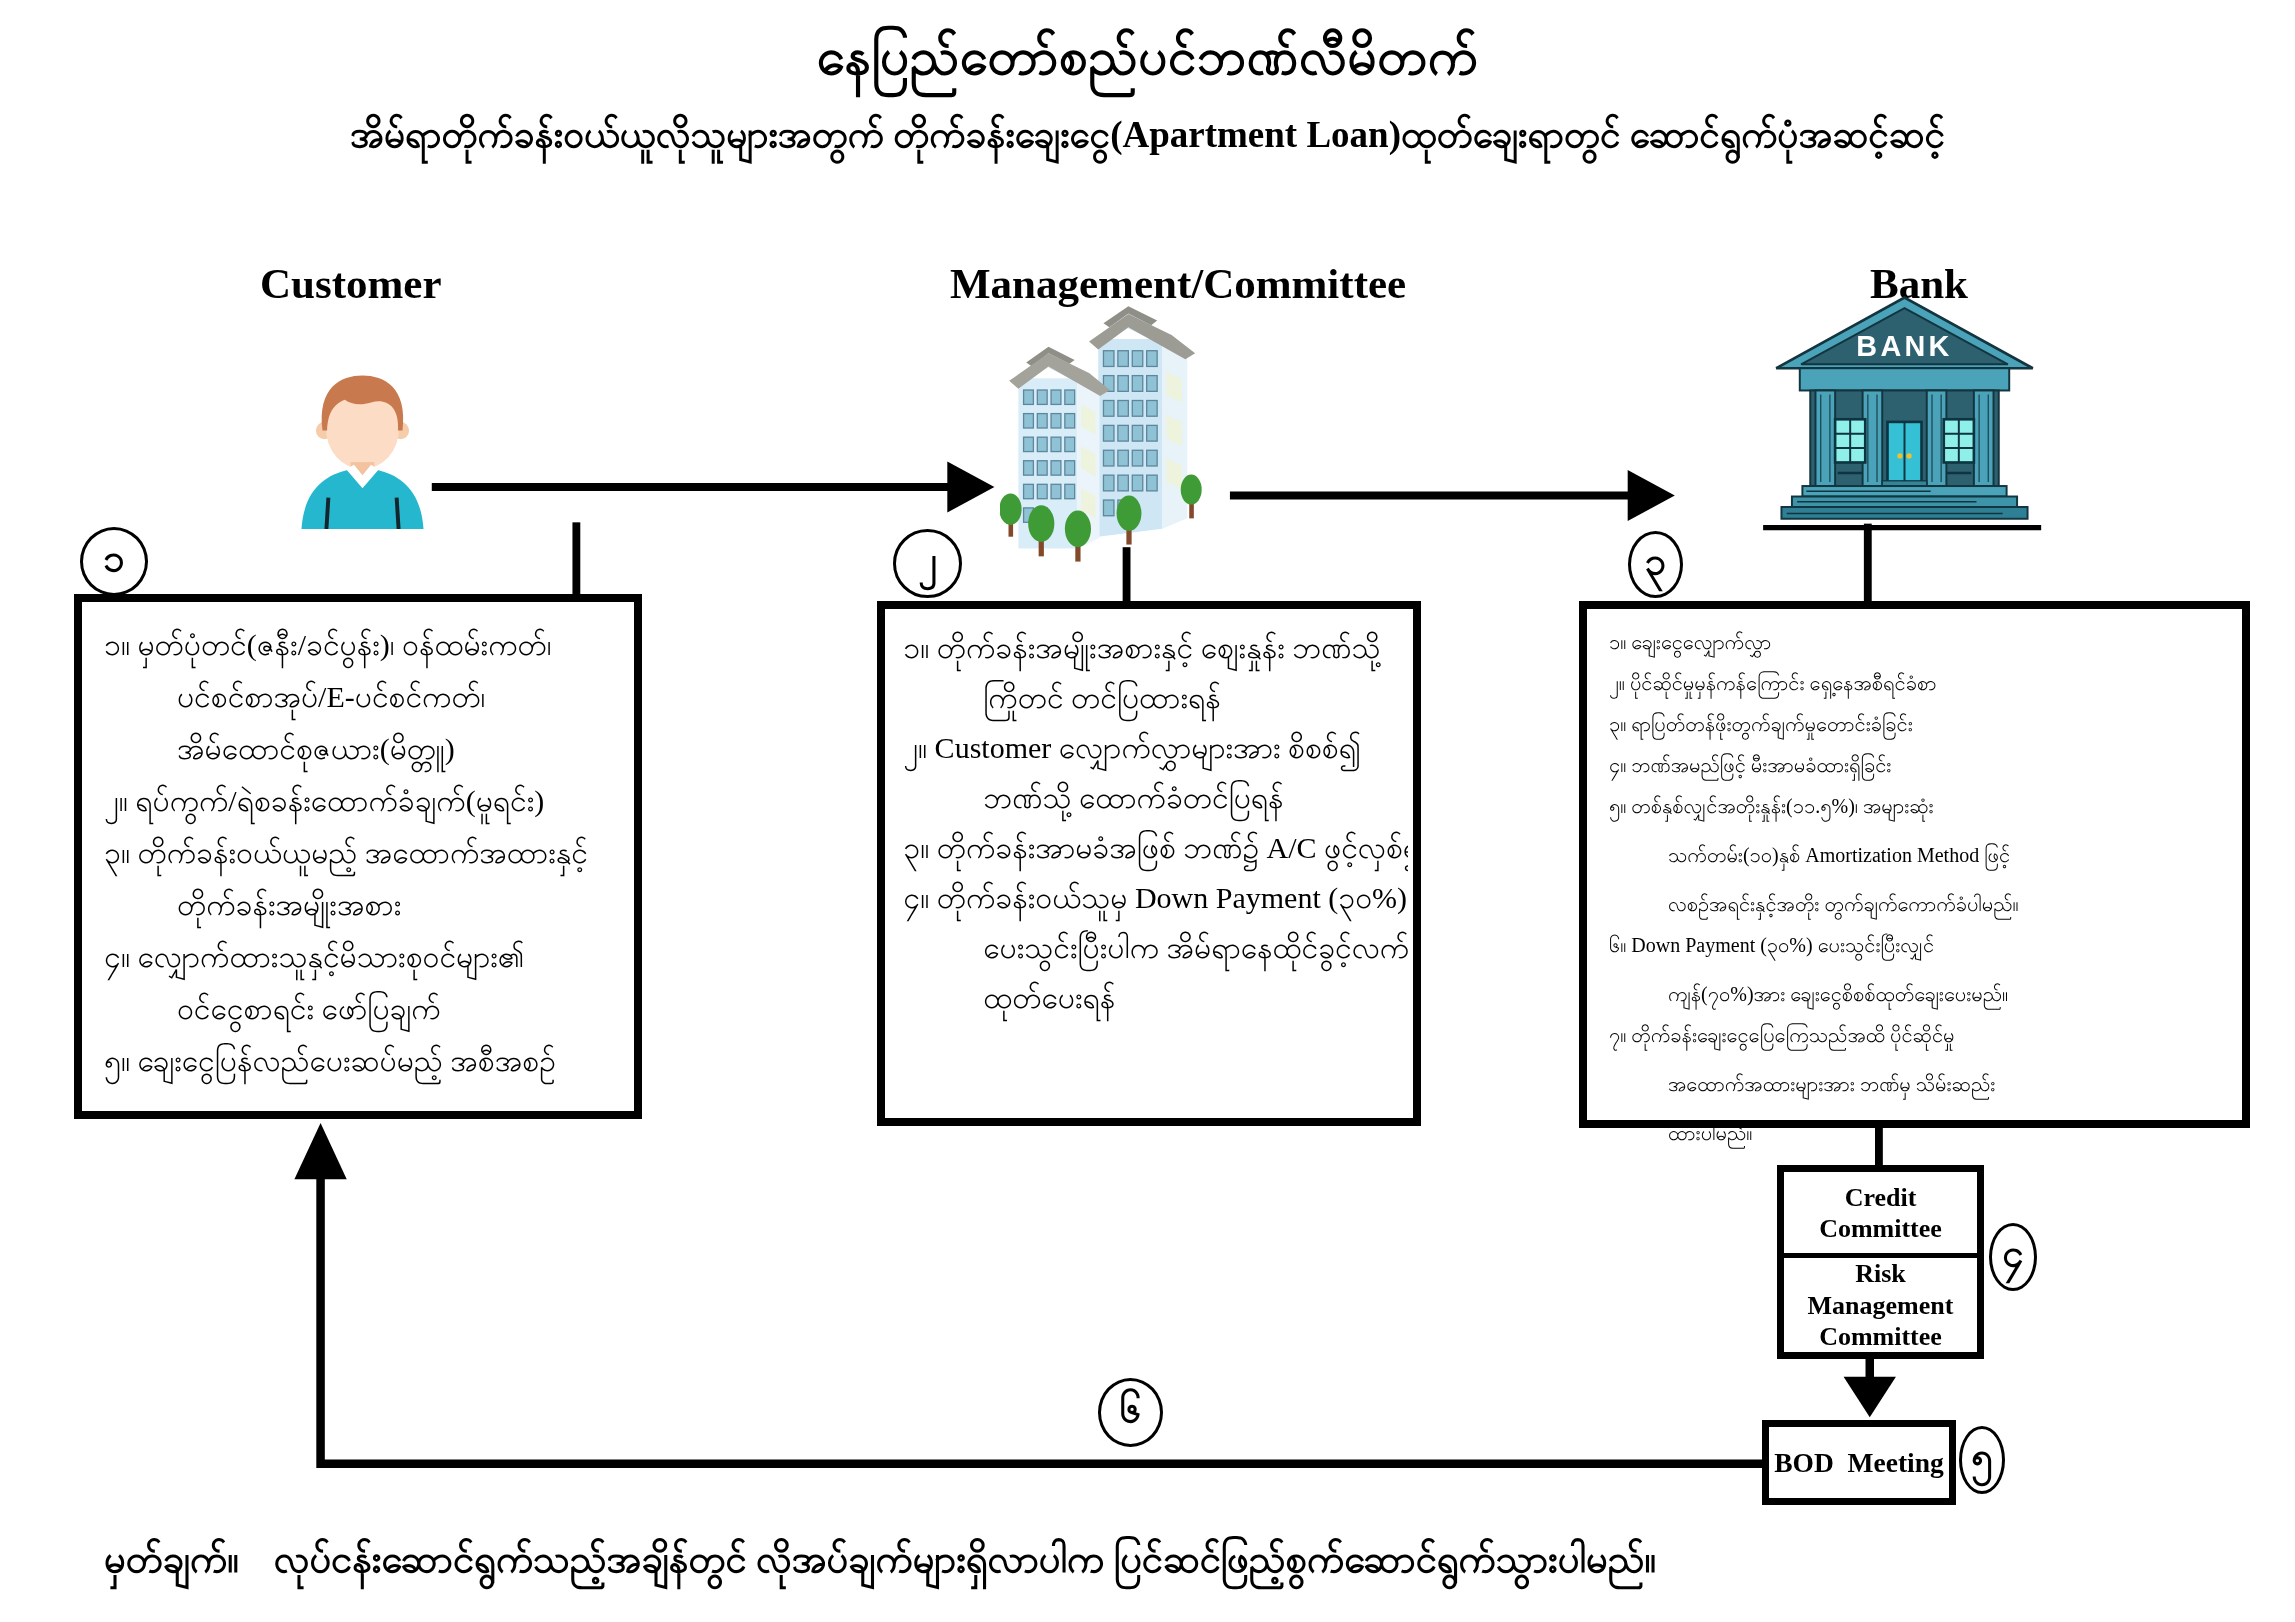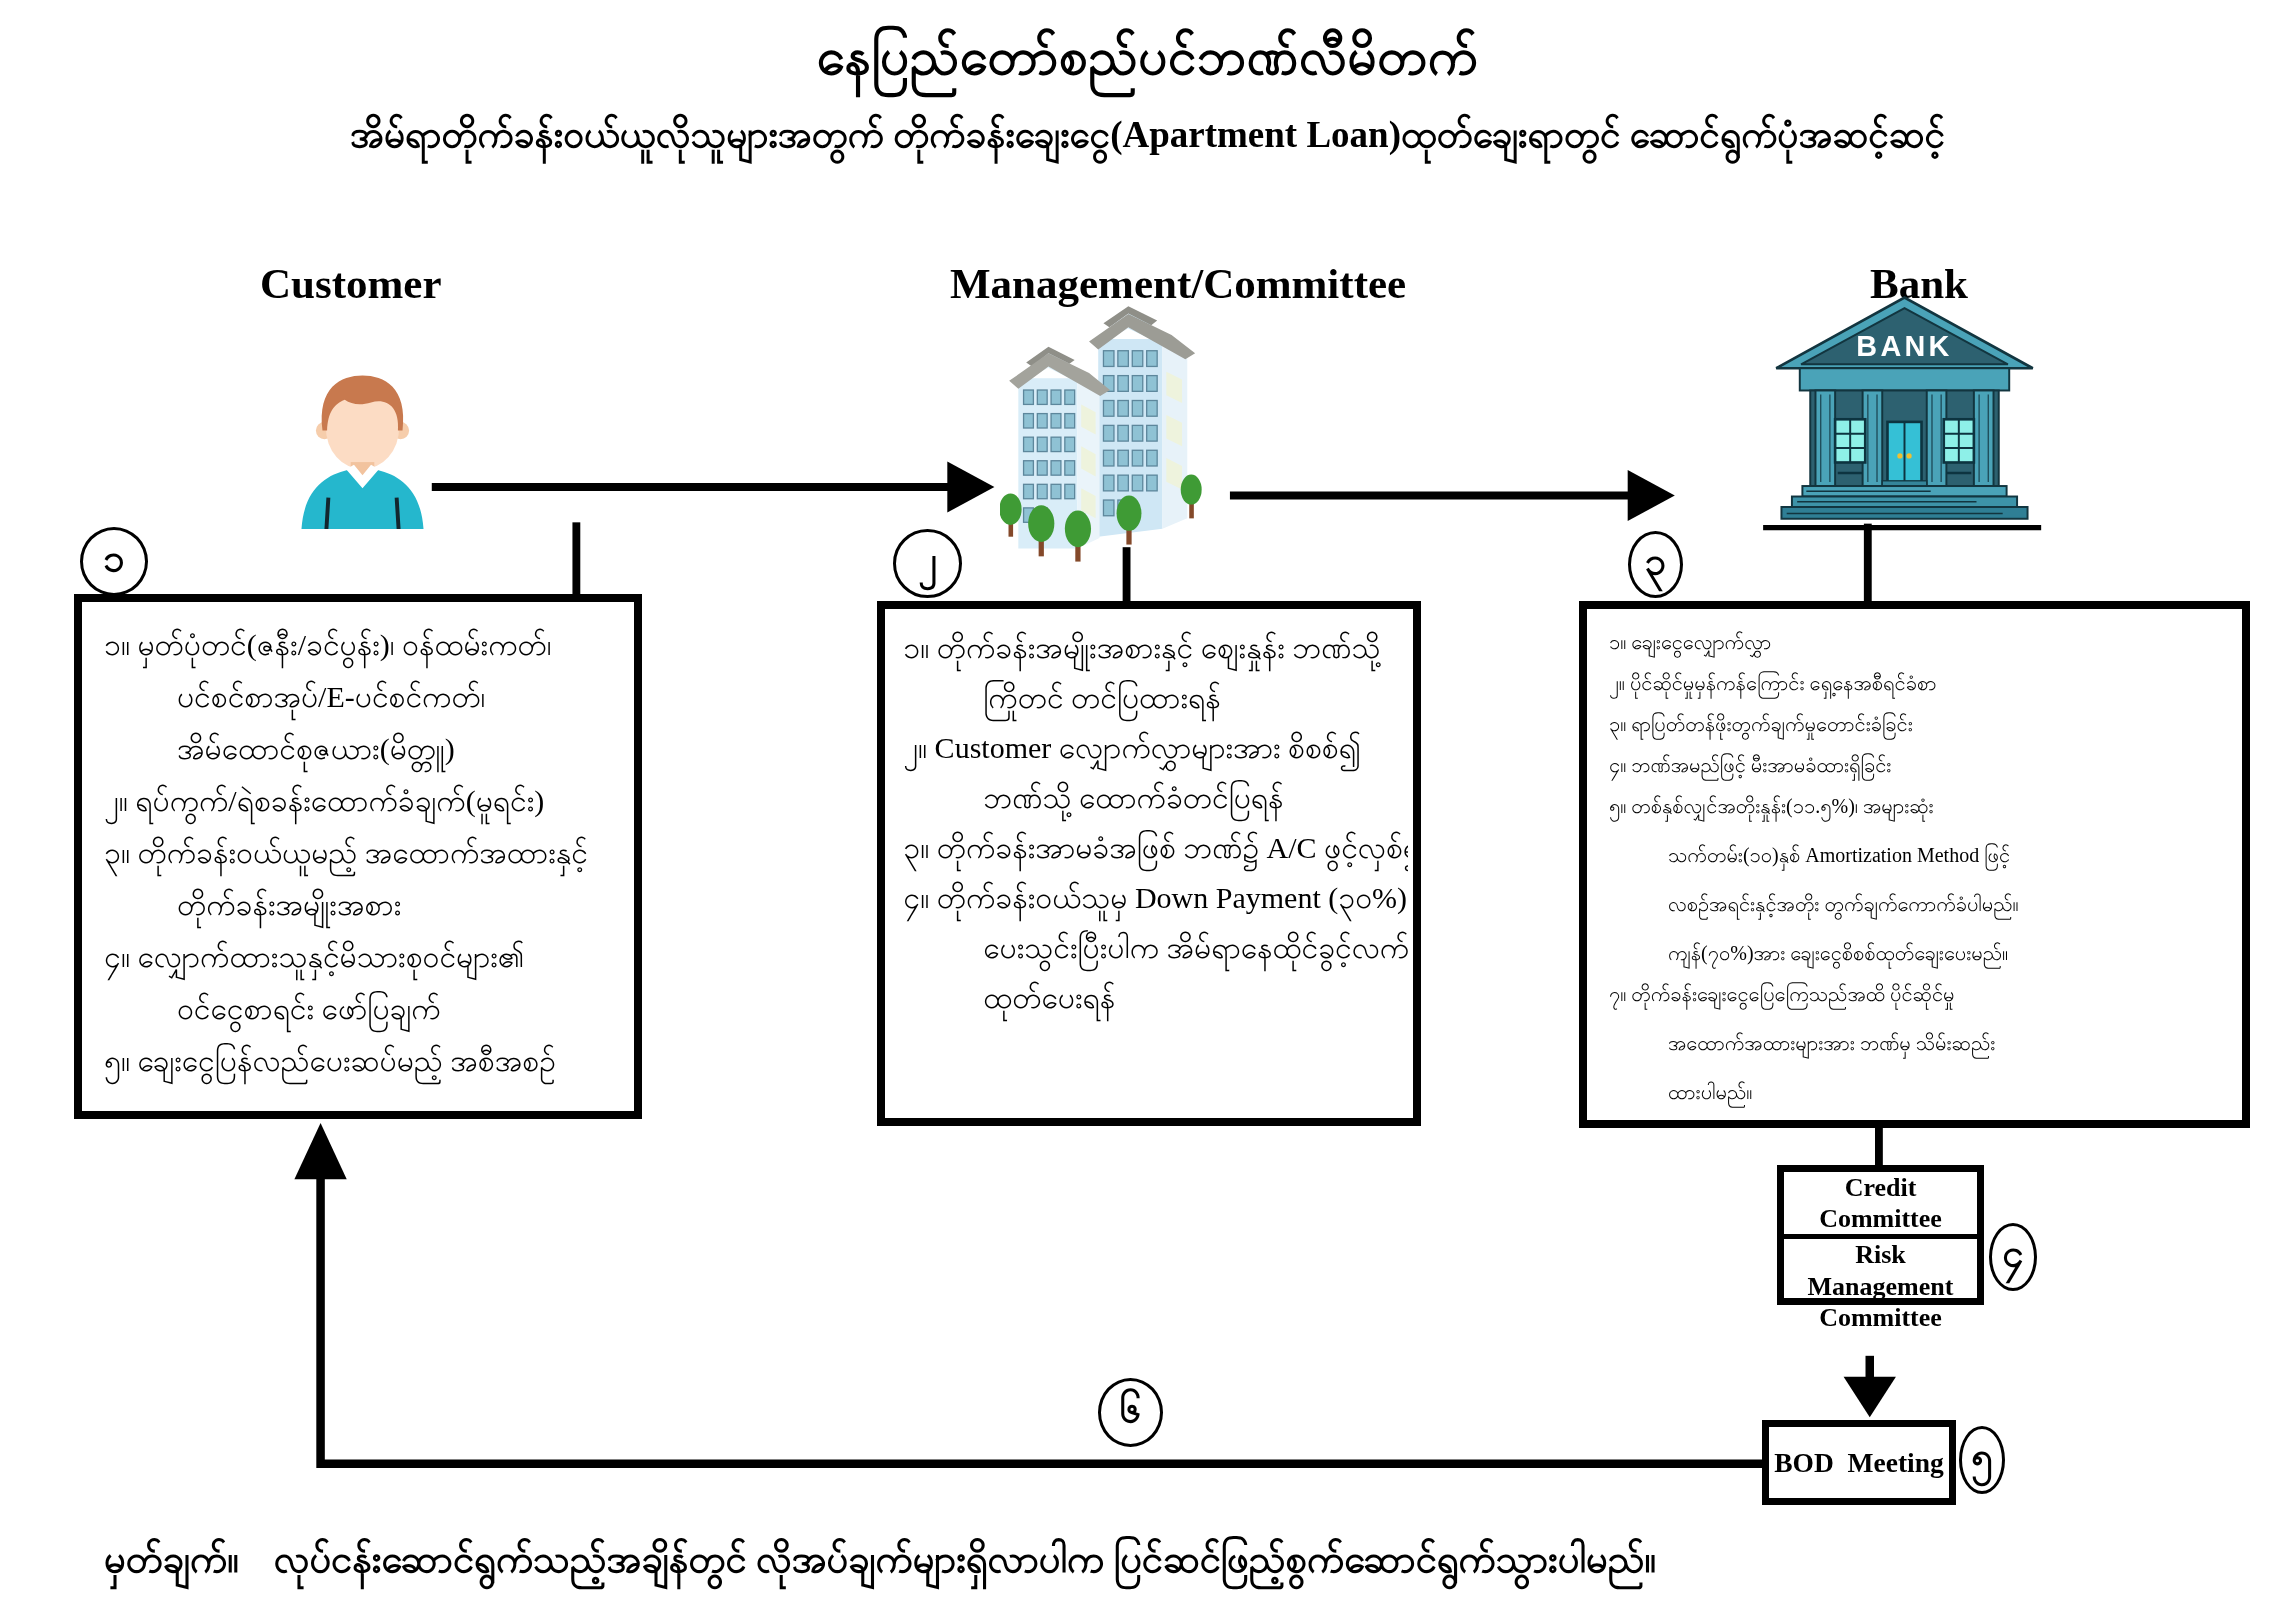--- a/index.html
+++ b/index.html
@@ -32,21 +32,21 @@
 
   .badge{position:absolute;z-index:3;background:#fff;border:3.9px solid #000;border-radius:50%;
     display:flex;align-items:center;justify-content:center;font-size:38px;font-weight:600;box-sizing:border-box;}
   #badge-1{left:80px;top:527px;width:68px;height:69px;}
   #badge-2{left:893px;top:529px;width:69px;height:69px;}
   #badge-3{left:1628px;top:531px;width:55px;height:67px;}
   #badge-4{left:1989px;top:1223px;width:48px;height:68px;}
   #badge-5{left:1959px;top:1426px;width:46px;height:68px;}
   #badge-6{left:1098px;top:1378px;width:65px;height:69px;}
 
-  #committee-box{position:absolute;left:1777px;top:1165px;width:207px;height:140px;
+  #committee-box{position:absolute;left:1777px;top:1165px;width:207px;height:194px;
     border:7.2px solid #000;background:#fff;z-index:2;box-sizing:border-box;
     display:flex;flex-direction:column;}
   .committee-row{display:flex;align-items:center;justify-content:center;text-align:center;
     font-weight:bold;font-size:26px;line-height:1.2;padding:0 3.9px;}
   #committee-row-credit{height:89px;border-bottom:5.9px solid #000;}
   #committee-row-risk{flex:1;}
 
   #bod-box{position:absolute;left:1762px;top:1420px;width:194px;height:85px;
     border:7.2px solid #000;background:#fff;z-index:2;box-sizing:border-box;
     display:flex;align-items:center;justify-content:center;font-weight:bold;font-size:27.5px;
@@ -256,20 +256,21 @@
       <div class="bline cont">ထုတ်ပေးရန်</div>
     </div>
   <div class="box" id="box-bank">
       <div class="bline">၁။ ချေးငွေလျှောက်လွှာ</div>
       <div class="bline">၂။ ပိုင်ဆိုင်မှုမှန်ကန်ကြောင်း ရှေ့နေအစီရင်ခံစာ</div>
       <div class="bline">၃။ ရာပြတ်တန်ဖိုးတွက်ချက်မှုတောင်းခံခြင်း</div>
       <div class="bline">၄။ ဘဏ်အမည်ဖြင့် မီးအာမခံထားရှိခြင်း</div>
       <div class="bline">၅။ တစ်နှစ်လျှင်အတိုးနှုန်း(၁၁.၅%)၊ အများဆုံး</div>
       <div class="bline cont">သက်တမ်း(၁၀)နှစ် Amortization Method ဖြင့်</div>
       <div class="bline cont">လစဉ်အရင်းနှင့်အတိုး တွက်ချက်ကောက်ခံပါမည်။</div>
+      <div class="bline">၆။ Down Payment (၃၀%) ပေးသွင်းပြီးလျှင်</div>
       <div class="bline cont">ကျန်(၇၀%)အား ချေးငွေစိစစ်ထုတ်ချေးပေးမည်။</div>
       <div class="bline">၇။ တိုက်ခန်းချေးငွေပြေကြေသည်အထိ ပိုင်ဆိုင်မှု</div>
       <div class="bline cont">အထောက်အထားများအား ဘဏ်မှ သိမ်းဆည်း</div>
       <div class="bline cont">ထားပါမည်။</div>
     </div>
 
   <div id="committee-box">
     <div class="committee-row" id="committee-row-credit">Credit Committee</div>
     <div class="committee-row" id="committee-row-risk">Risk Management Committee</div>
   </div>

